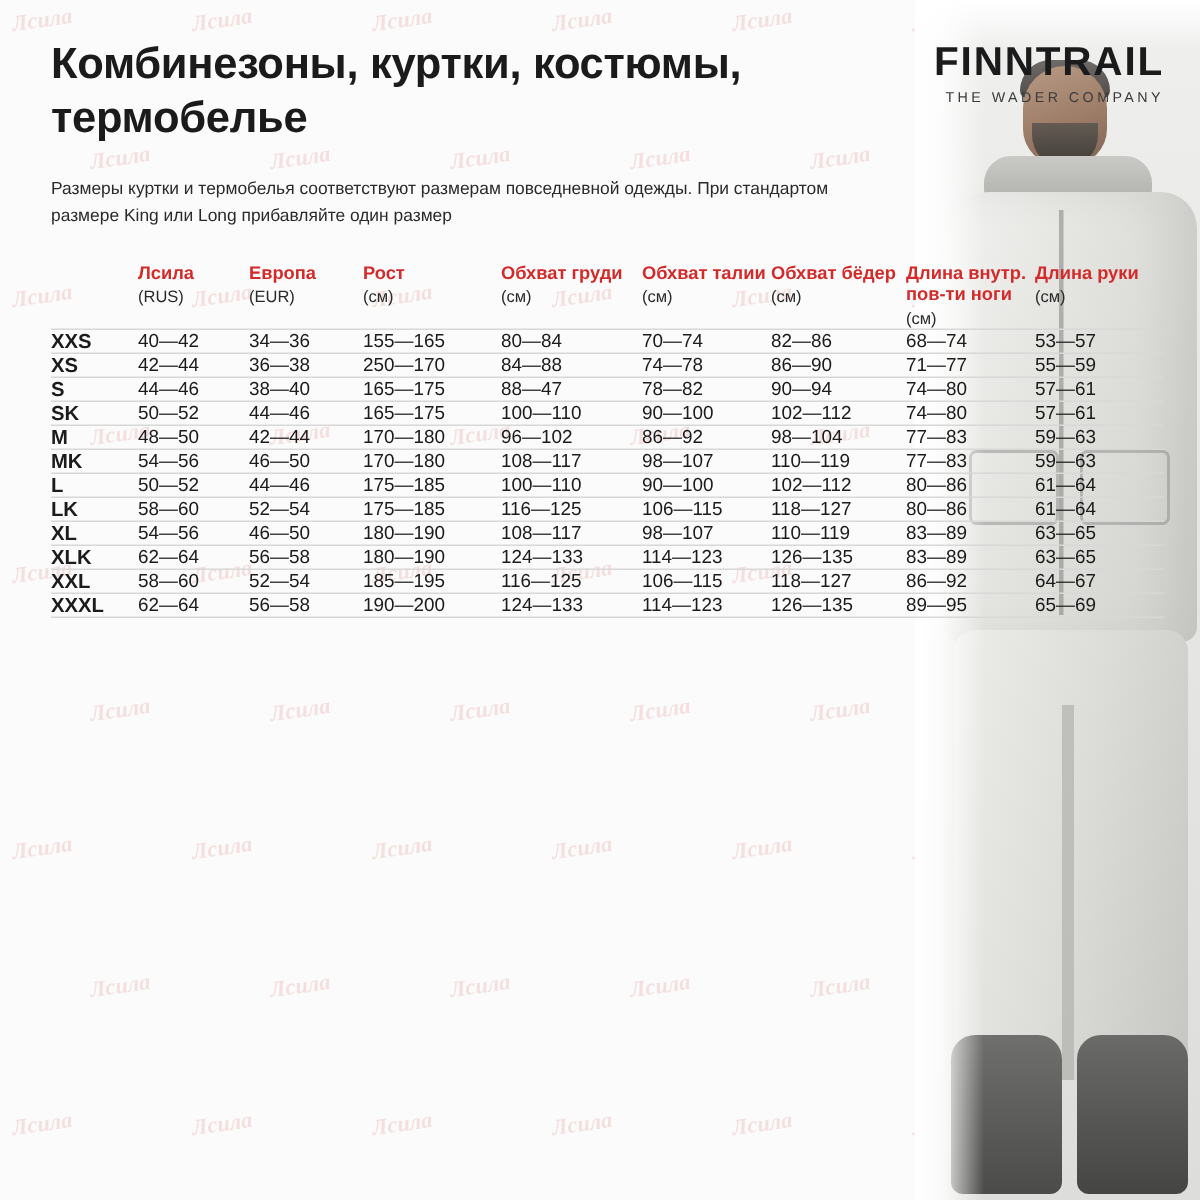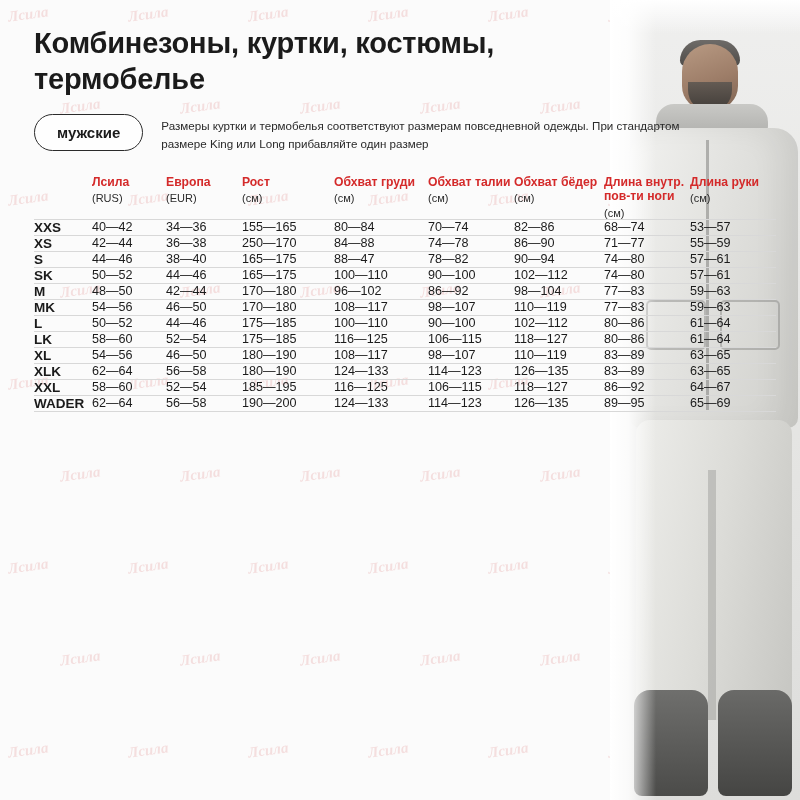--- a/index.html
+++ b/index.html
@@ -363,24 +363,27 @@
     <div class="ph-boot1"></div>
     <div class="ph-boot2"></div>
     <div class="ph-fade-left"></div>
     <div class="ph-fade-top"></div>
   </div>
 
   <div class="content">
 
     <div class="header">
       <div class="title">Комбинезоны, куртки, костюмы, термобелье</div>
+      <div class="brand">
+        <div class="brand-name">FINNTRAIL</div>
+        <div class="brand-sub">THE WADER COMPANY</div>
+      </div>
     </div>
 
     <div class="subbar">
-      <div class="pill">мужские</div>
       <div class="note">Размеры куртки и термобелья соответствуют размерам повседневной одежды. При стандартом размере King или Long прибавляйте один размер</div>
     </div>
 
     <div class="table-wrap">
       <table class="size-table">
         <colgroup>
           <col class="c-size">
             <col class="c-rus">
             <col class="c-eur">
             <col class="c-height">
@@ -546,21 +549,21 @@
               <td>58—60</td>
               <td>52—54</td>
               <td>185—195</td>
               <td>116—125</td>
               <td>106—115</td>
               <td>118—127</td>
               <td>86—92</td>
               <td>64—67</td>
             </tr>
             <tr>
-              <td class="size-label">WADER</td>
+              <td class="size-label">XXXL</td>
               <td>62—64</td>
               <td>56—58</td>
               <td>190—200</td>
               <td>124—133</td>
               <td>114—123</td>
               <td>126—135</td>
               <td>89—95</td>
               <td>65—69</td>
             </tr>
           </tbody>

